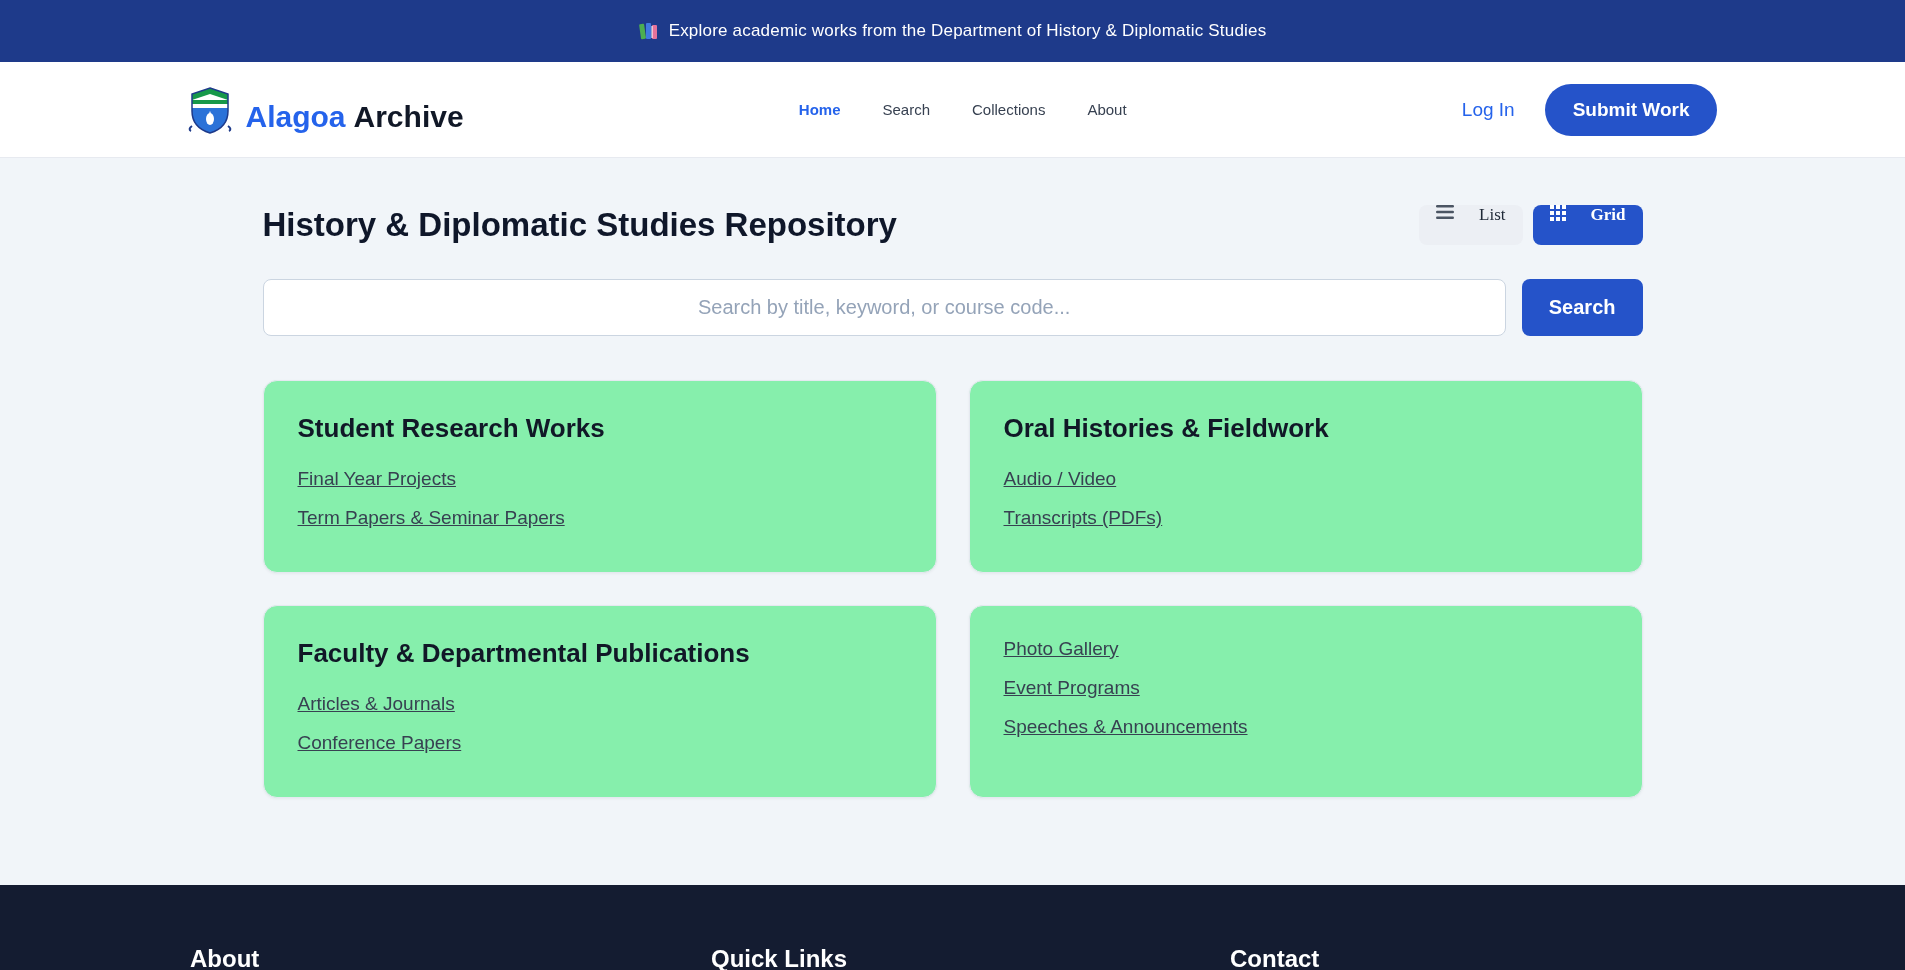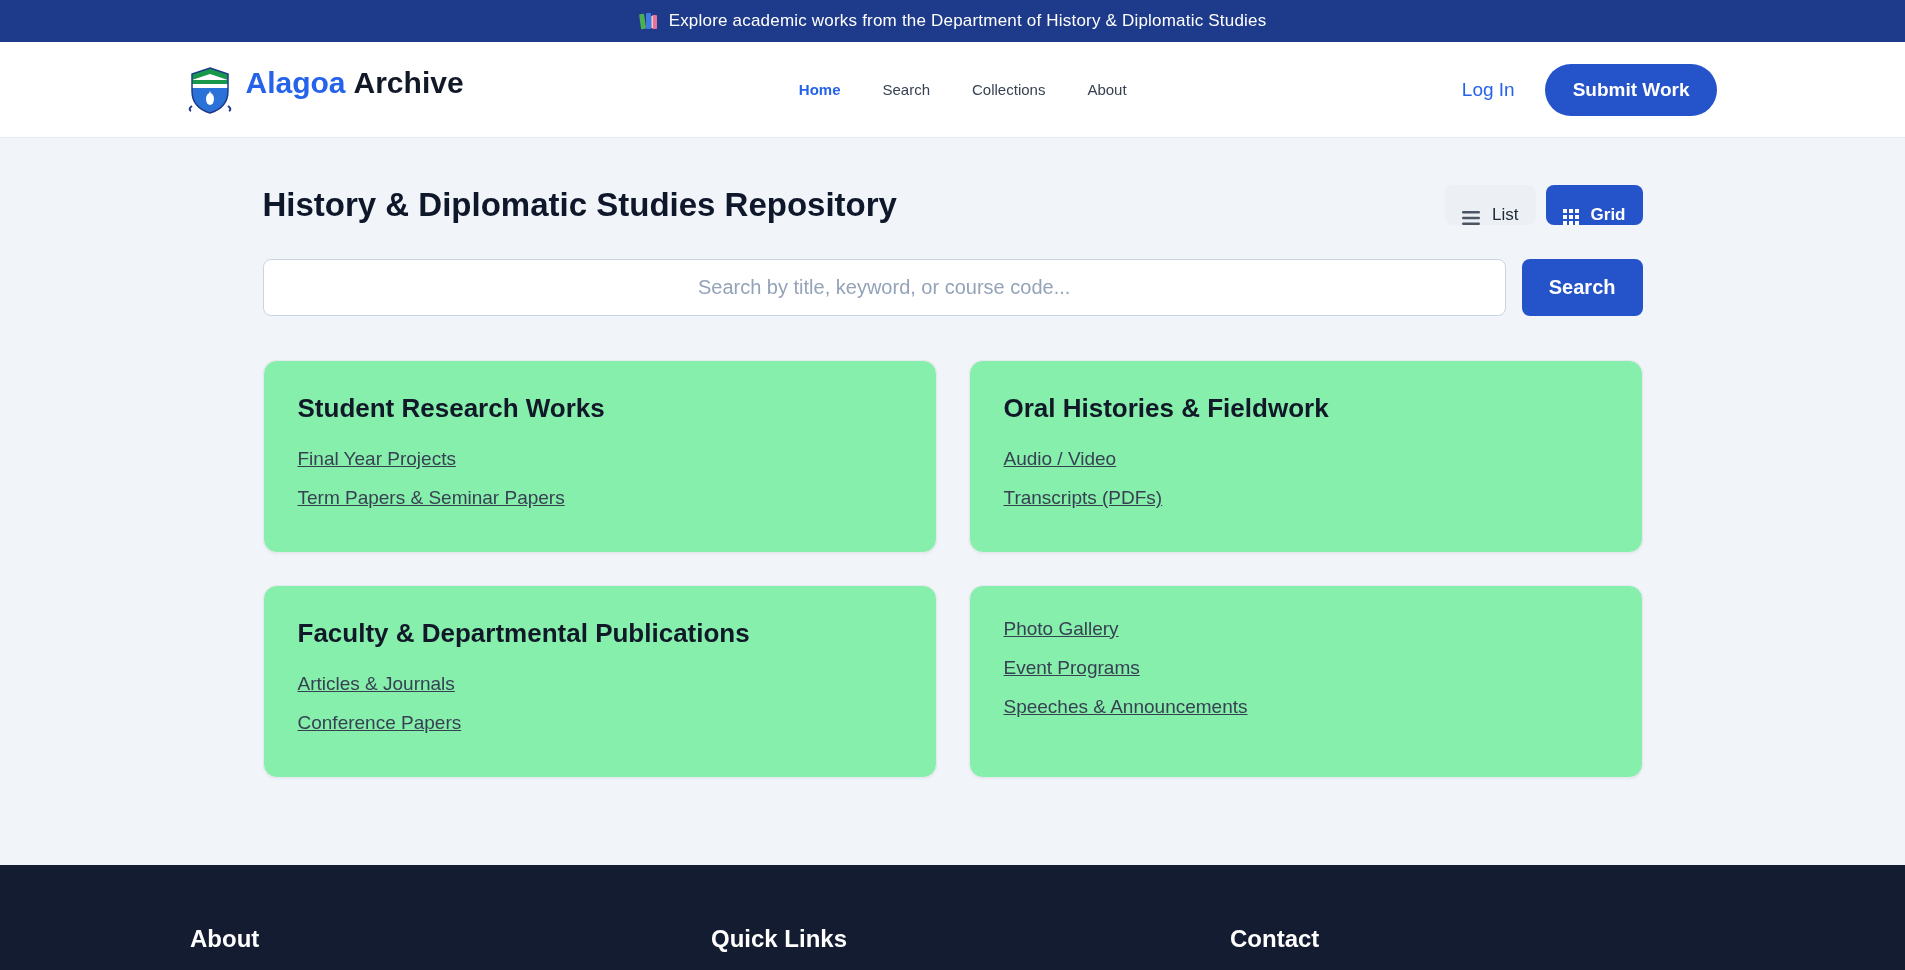--- a/index.html
+++ b/index.html
@@ -5,35 +5,35 @@
   * { box-sizing: border-box; }
   html, body { margin: 0; padding: 0; }
   body {
     width: 1905px; height: 970px; overflow: hidden;
     font-family: "Liberation Sans", sans-serif;
     background: #f1f5f9; color: #111827;
   }
 
   
   .banner {
-    height: 42px; background: #1e3a8a; color: #ffffff;
+    height: 62px; background: #1e3a8a; color: #ffffff;
     display: flex; align-items: center; justify-content: center; gap: 10px;
     font-size: 17px; letter-spacing: .2px;
   }
 
   
   .header {
     height: 96px; background: #ffffff; border-bottom: 1px solid #e7eaf0;
     display: flex; align-items: center;
   }
   .header-inner {
     width: 1530px; margin: 0 auto;
     display: flex; align-items: center; justify-content: space-between;
   }
-  .brand { display: flex; align-items: flex-start; gap: 14px; cursor: pointer; }
+  .brand { display: flex; align-items: flex-end; gap: 14px; cursor: pointer; }
   .brand-text { font-size: 30px; font-weight: 700; white-space: nowrap; }
   .brand-primary { color: #2563eb; }
   .brand-secondary { color: #111827; margin-left: 8px; }
   .nav { display: flex; gap: 42px; }
   .nav-item { font-size: 15px; color: #374151; font-weight: 500; cursor: pointer; }
   .nav-item.active { color: #2563eb; font-weight: 600; }
   .header-actions { display: flex; align-items: center; gap: 30px; }
   .login-link { color: #2563eb; font-size: 19px; font-weight: 500; cursor: pointer; }
   .submit-btn {
     background: #2553c9; color: #ffffff; border: none; cursor: pointer;
@@ -41,23 +41,23 @@
     font-family: inherit;
   }
 
   
   .main { background: #f1f5f9; padding-bottom: 87px; }
   .main-inner { width: 1380px; margin: 0 auto; padding-top: 47px; }
   .title-row { display: flex; align-items: center; justify-content: space-between; }
   .page-title { margin: 0; font-size: 33px; font-weight: 700; color: #0f172a; }
   .view-toggle { display: flex; gap: 10px; }
   .toggle-btn {
-    display: flex; align-items: flex-end; gap: 12px; height: 40px; padding: 0 17px;
+    display: flex; align-items: flex-start; gap: 25px; height: 40px; padding: 0 17px;
     border-radius: 8px; font-size: 17px; border: none; cursor: pointer;
-    font-family: Liberation Sans, sans-serif;
+    font-family: Liberation Serif, serif;
   }
   .toggle-btn.list { background: #eceff4; color: #1f2937; font-weight: 500; }
   .toggle-btn.grid { background: #2553c9; color: #ffffff; font-weight: 600; }
 
   .search-row { margin-top: 34px; display: flex; gap: 16px; }
   .search-input {
     flex: 1; height: 57px; background: #ffffff; border: 1px solid #cbd5e1;
     border-radius: 8px; padding: 0 20px; font-size: 20px; color: #0f172a;
     font-family: inherit; outline: none; text-align: center;
   }

